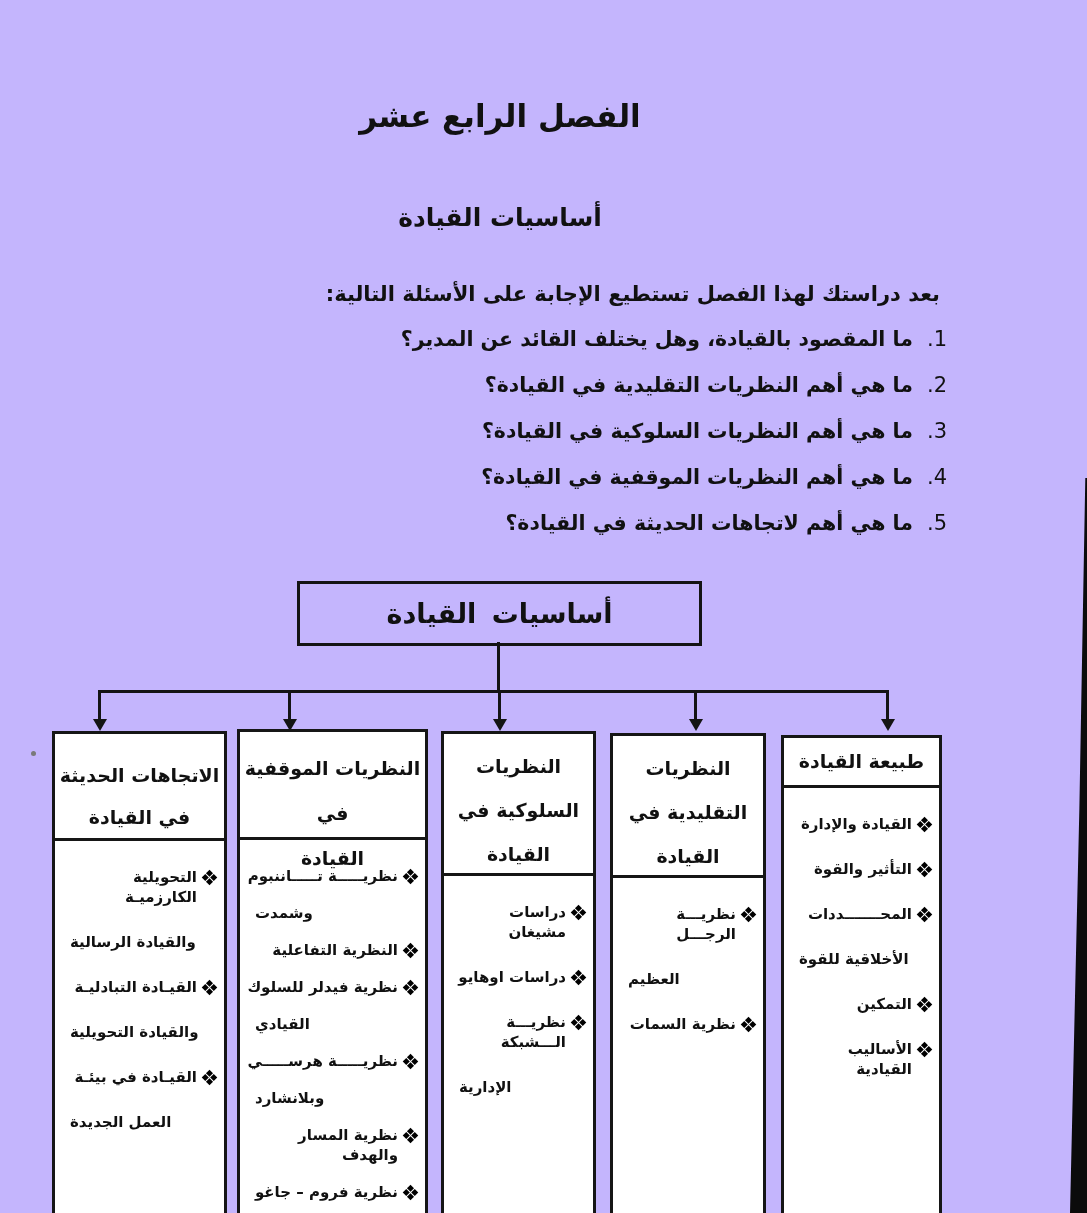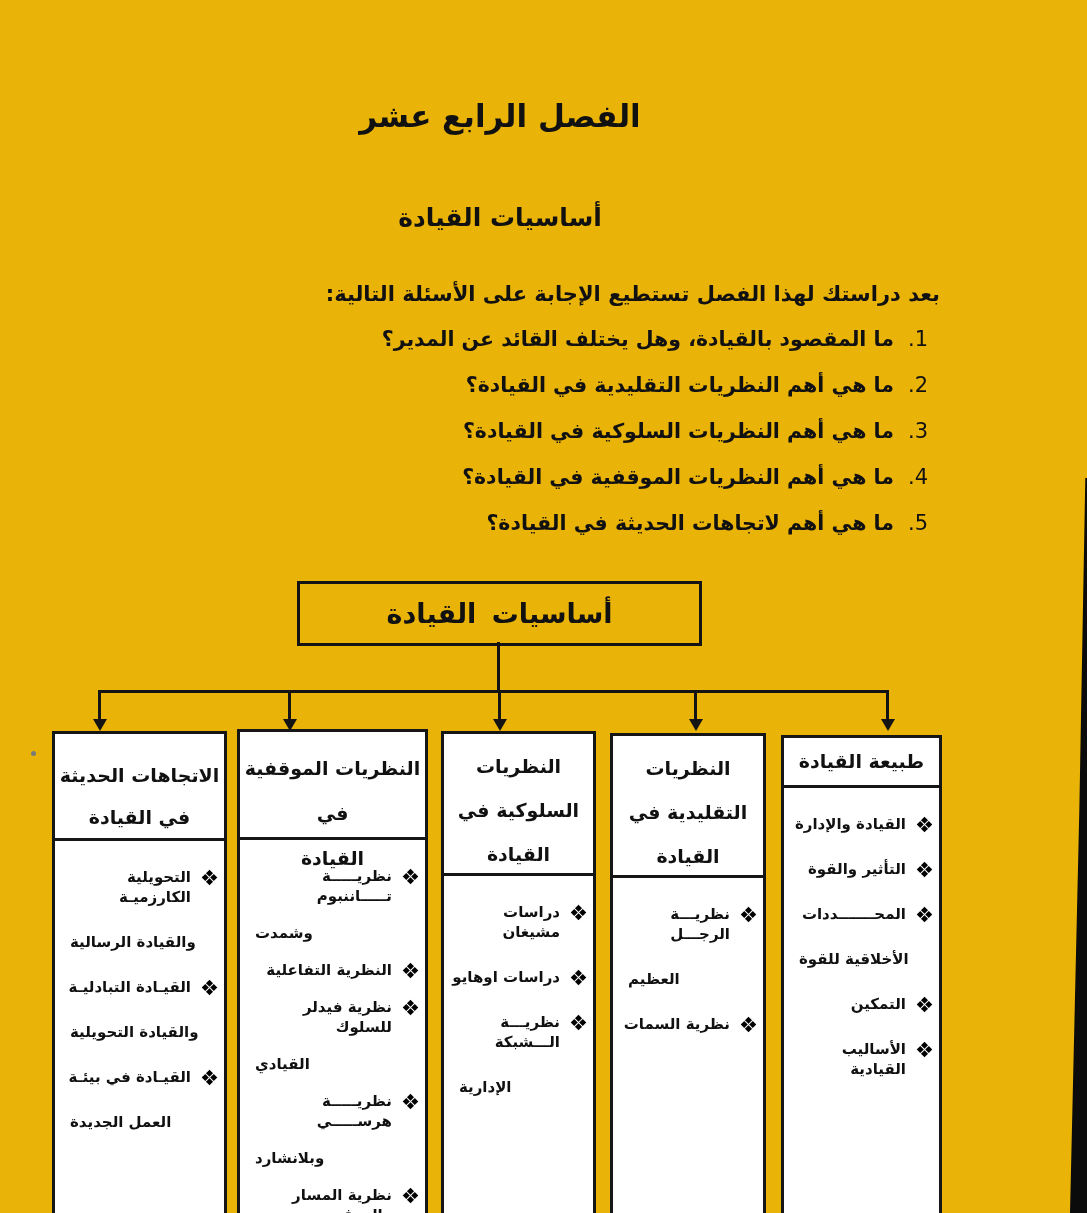--- a/index.html
+++ b/index.html
@@ -1,42 +1,42 @@
 <!DOCTYPE html>
 <html lang="ar"><head>
 <meta charset="utf-8">
 <style>
   html,body{margin:0;padding:0;background:#e8e8e8;}
-  #page{position:relative;width:1087px;height:1213px;background:#eab308;overflow:hidden;
+  #page{position:relative;width:1087px;height:1213px;background:#c4b5fd;overflow:hidden;
         font-family:"DejaVu Sans",sans-serif;color:#111;}
   
   .center-band{position:absolute;left:0;width:1000px;text-align:center;direction:rtl;}
   #chapter-title{top:98px;font-size:31px;font-weight:bold;}
   #section-title{top:203px;font-size:25px;font-weight:bold;}
   
   #intro{position:absolute;top:282px;right:147px;direction:rtl;font-size:21px;font-weight:bold;}
-  #questions{position:absolute;top:326px;right:159px;direction:rtl;text-align:right;}
+  #questions{position:absolute;top:326px;right:140px;direction:rtl;text-align:right;}
   .q{direction:rtl;font-size:20.5px;font-weight:bold;line-height:26px;margin-bottom:20px;white-space:nowrap;}
   .qnum{margin-left:14px;font-weight:normal;font-size:21px;}
   
   #root-box{position:absolute;left:297px;top:581px;width:399px;height:59px;border:3px solid #141414;
             display:flex;align-items:center;justify-content:center;direction:rtl;
             font-size:27px;font-weight:bold;word-spacing:6px;}
   
   .line{position:absolute;background:#141414;}
   .arrowhead{position:absolute;width:0;height:0;top:719px;
              border-left:7px solid transparent;border-right:7px solid transparent;
              border-top:12px solid #141414;}
   
   .col{position:absolute;border:3px solid #161616;background:#fff;box-sizing:border-box;}
   .hdr{border-bottom:3px solid #161616;text-align:center;direction:rtl;font-weight:bold;
        white-space:pre-line;font-size:19px;}
   .cbody{direction:rtl;padding:26px 9px 0 5px;}
   .ln{font-size:15px;font-weight:bold;line-height:20px;}
-  .first{display:flex;direction:rtl;gap:13px;align-items:flex-start;text-align:right;}
+  .first{display:flex;direction:rtl;gap:7px;align-items:flex-start;text-align:right;}
   .cont{text-align:left;padding-left:10px;}
   .colA{left:781px;top:735px;width:161px;height:490px;}
   .colB{left:610px;top:733px;width:156px;height:492px;}
   .colC{left:441px;top:731px;width:155px;height:494px;}
   .colD{left:237px;top:729px;width:191px;height:496px;}
   .colE{left:52px; top:731px;width:175px;height:494px;}
   .colA .hdr{height:47px;line-height:47px;}
   .colB .hdr,.colC .hdr{height:129px;padding-top:10px;line-height:44px;}
   .colD .hdr{height:91px;padding-top:14px;line-height:45px;}
   .colE .hdr{height:84px;padding-top:20px;line-height:42px;}

